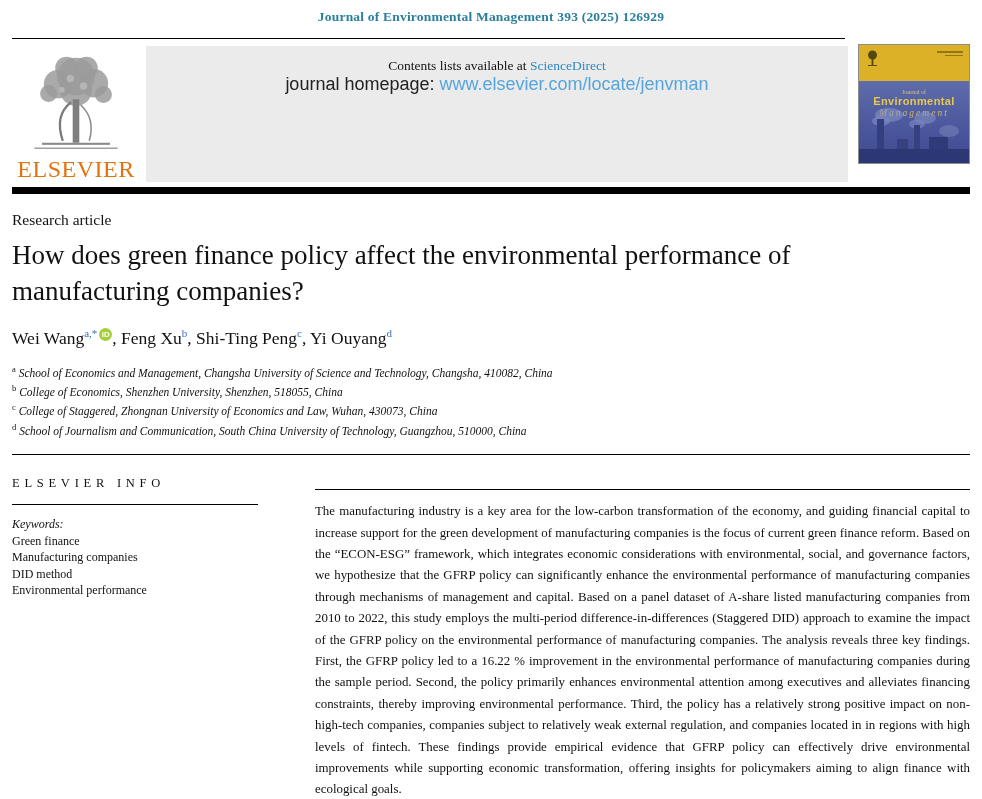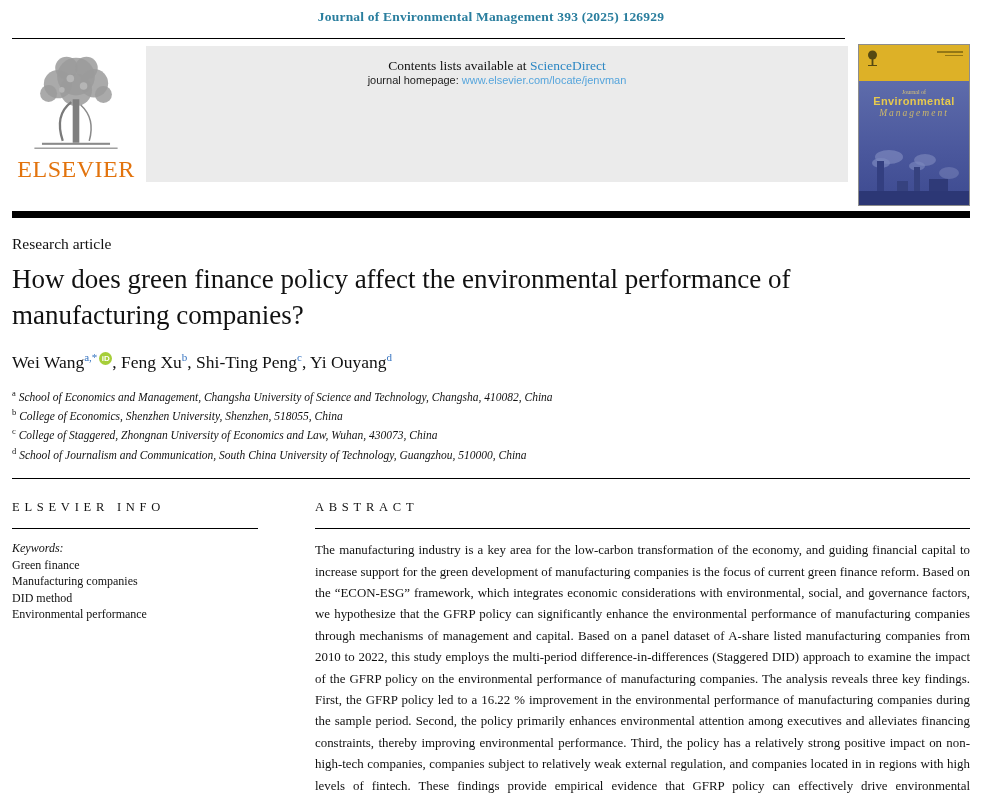--- a/index.html
+++ b/index.html
@@ -30,26 +30,26 @@
   .banner{
     flex:1;height:136px;margin-top:6px;margin-left:6px;background:#ebebeb;
     display:flex;flex-direction:column;
     text-align:center;padding:12px 0 13px 0;box-sizing:border-box;
   }
   .contents-line{font-size:13.5px;color:#111;}
   .link-blue{color:#2d87c3;text-decoration:none;cursor:pointer;}
   .banner-title{font-size:26px;color:#161616;letter-spacing:.2px;}
   .homepage-line{
     font-family:"Liberation Sans","DejaVu Sans",sans-serif;
-    font-size:11px;color:#222;
+    font-size:18px;color:#222;
   }
   .url-blue{color:#56a5dc;text-decoration:none;cursor:pointer;}
   
   .cover-box{
-    width:112px;height:162px;margin-left:10px;margin-top:4px;
+    width:112px;height:120px;margin-left:10px;margin-top:4px;
     border:1px solid #8d8d8d;box-sizing:border-box;
     display:flex;flex-direction:column;overflow:hidden;background:#4d5ba0;
   }
   .cover-band{height:36px;background:#ddb127;position:relative;flex:none;}
   .cover-band-logo{position:absolute;left:7px;top:5px;width:13px;height:17px;}
   .cover-band-lines{position:absolute;right:6px;top:6px;width:26px;}
   .cover-band-lines div{height:1.5px;background:#7a6410;margin-bottom:2px;opacity:.75;}
   .cover-body{
     flex:1;background:linear-gradient(180deg,#5e6cab 0%,#4b589d 55%,#3d4a90 100%);
     position:relative;text-align:center;
@@ -192,19 +192,18 @@
         <div>Green finance</div>
         <div>Manufacturing companies</div>
         <div>DID method</div>
         <div>Environmental performance</div>
       </div>
     </div>
 
     <div class="col-spacer"></div>
 
     <div class="col-right">
-      <div class="col-header" style="letter-spacing: 0.38em;">ABSTRACT</div>
       <div class="col-rule"></div>
       <div class="abstract-text">The manufacturing industry is a key area for the low-carbon transformation of the economy, and guiding financial capital to increase support for the green development of manufacturing companies is the focus of current green finance reform. Based on the “ECON-ESG” framework, which integrates economic considerations with environmental, social, and governance factors, we hypothesize that the GFRP policy can significantly enhance the environmental performance of manufacturing companies through mechanisms of management and capital. Based on a panel dataset of A-share listed manufacturing companies from 2010 to 2022, this study employs the multi-period difference-in-differences (Staggered DID) approach to examine the impact of the GFRP policy on the environmental performance of manufacturing companies. The analysis reveals three key findings. First, the GFRP policy led to a 16.22 % improvement in the environmental performance of manufacturing companies during the sample period. Second, the policy primarily enhances environmental attention among executives and alleviates financing constraints, thereby improving environmental performance. Third, the policy has a relatively strong positive impact on non-high-tech companies, companies subject to relatively weak external regulation, and companies located in in regions with high levels of fintech. These findings provide empirical evidence that GFRP policy can effectively drive environmental improvements while supporting economic transformation, offering insights for policymakers aiming to align finance with ecological goals.</div>
     </div>
   </div>
 
 </div>
 
 </body></html>

